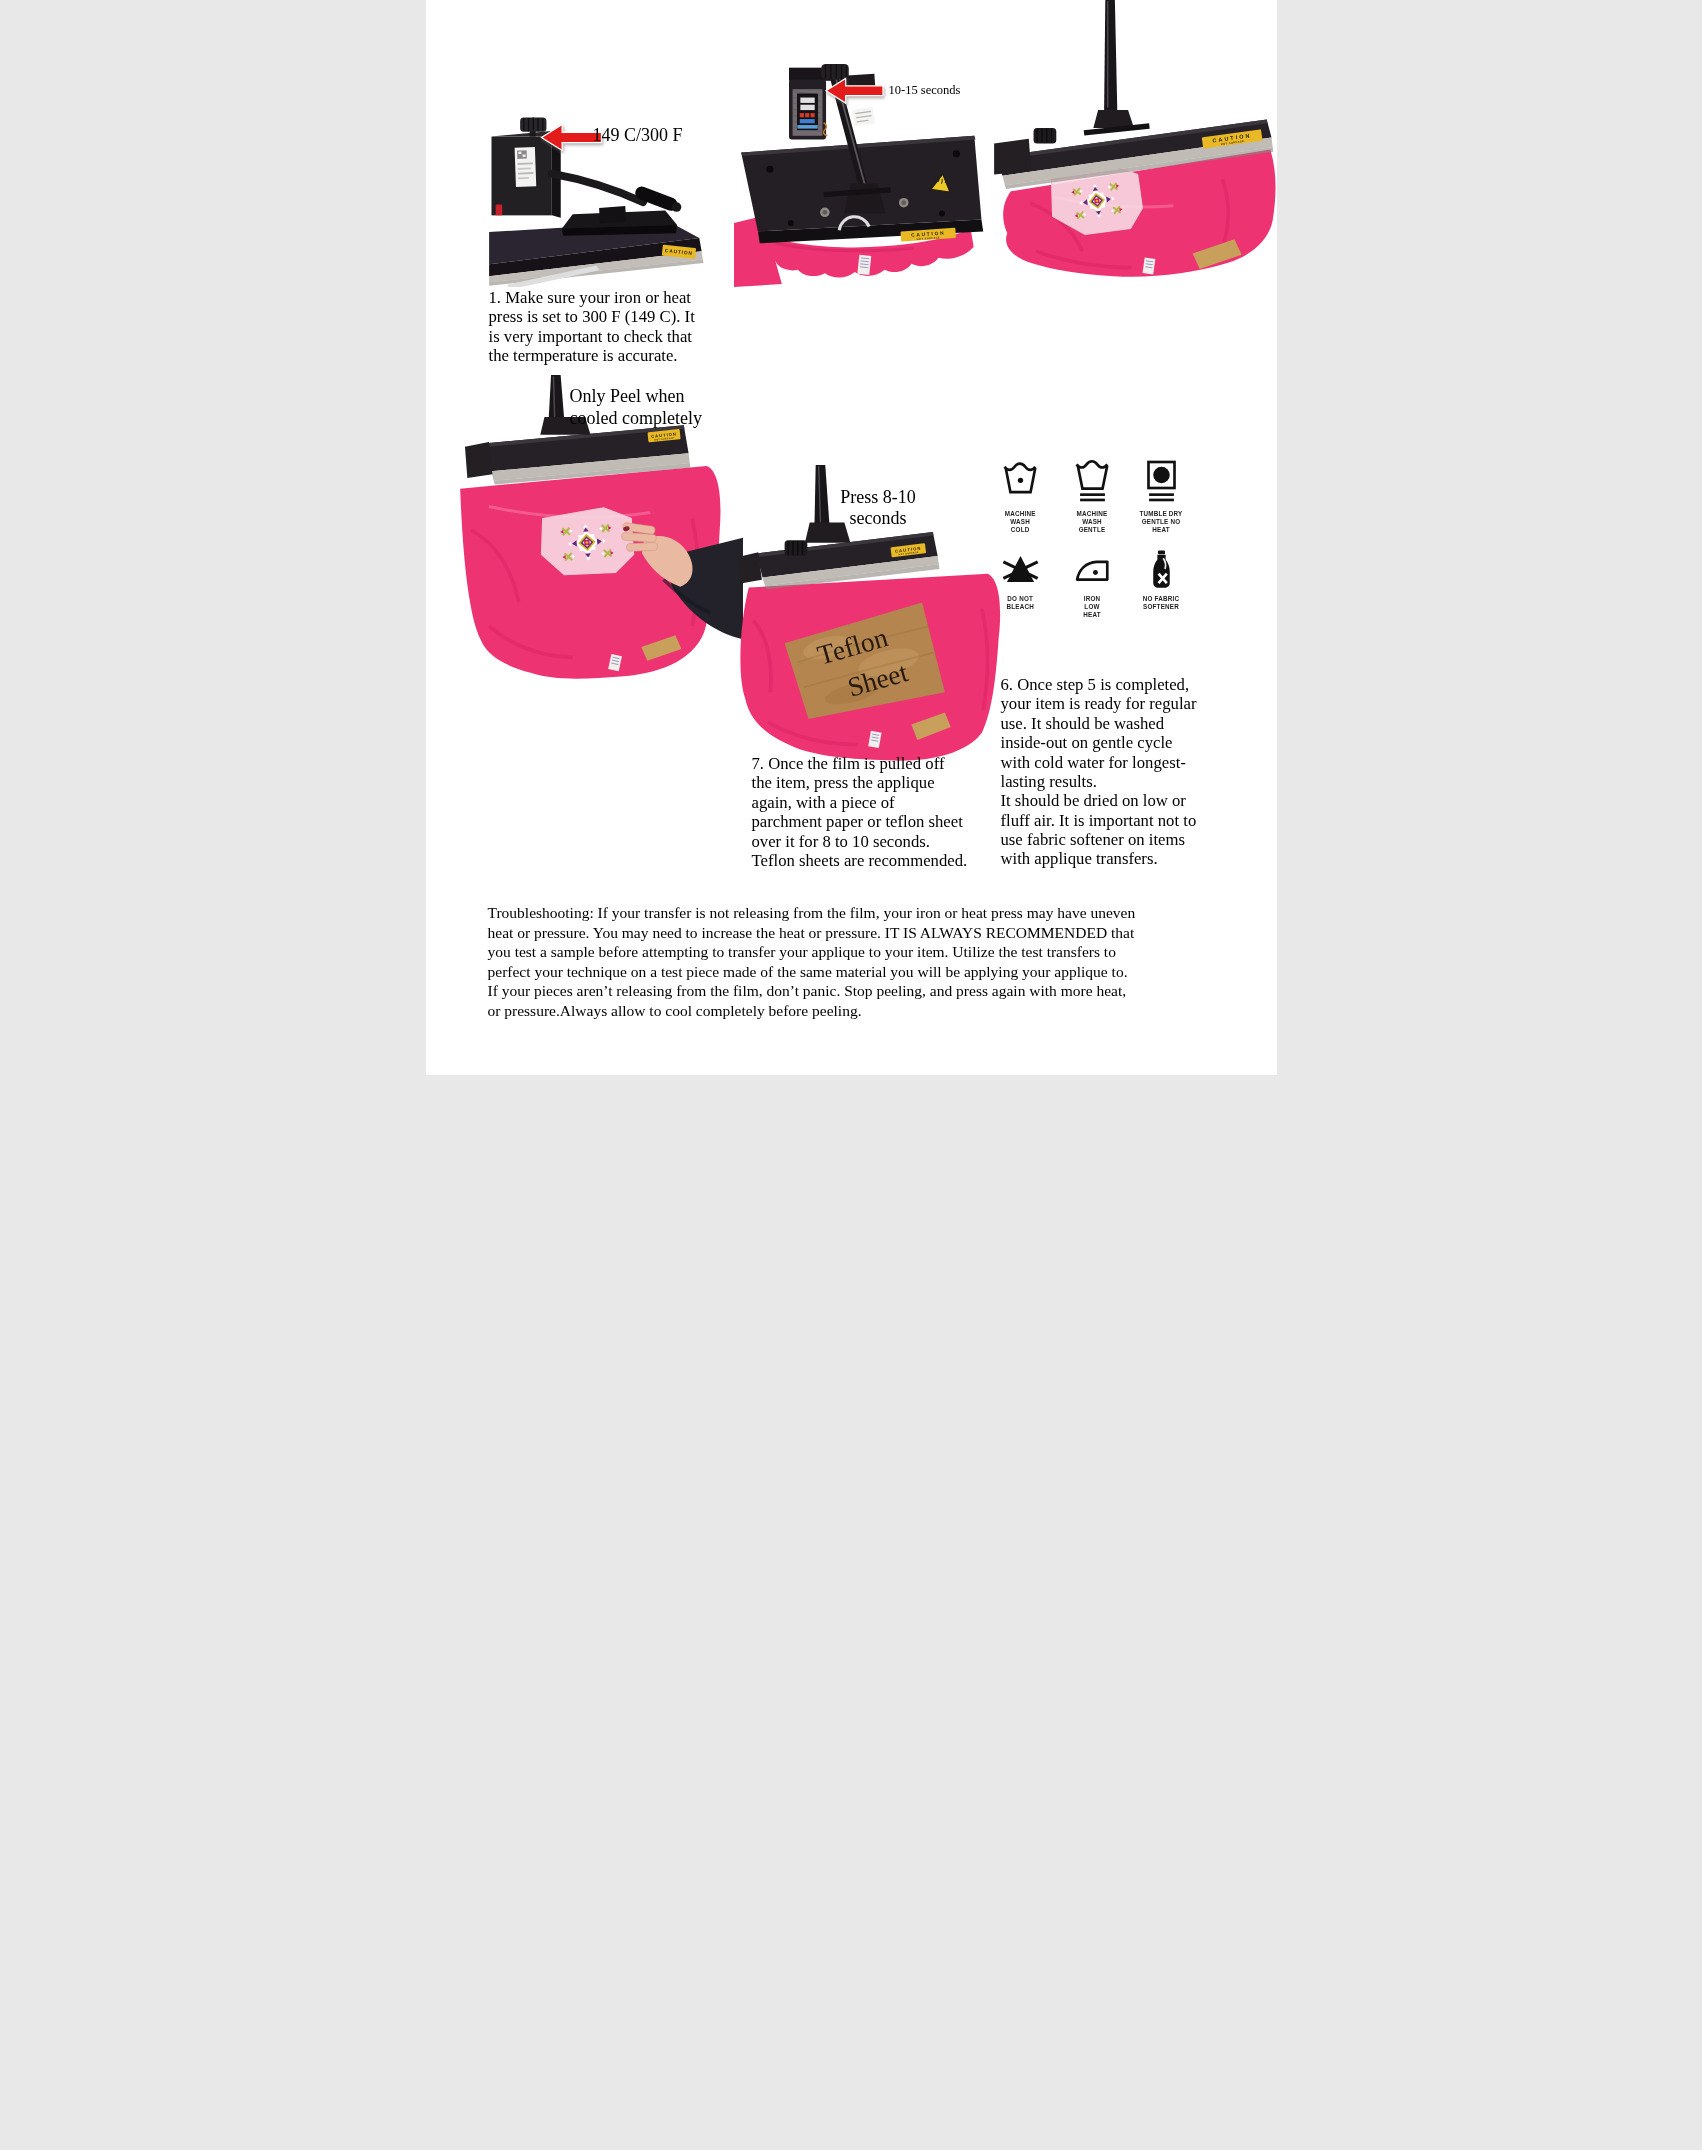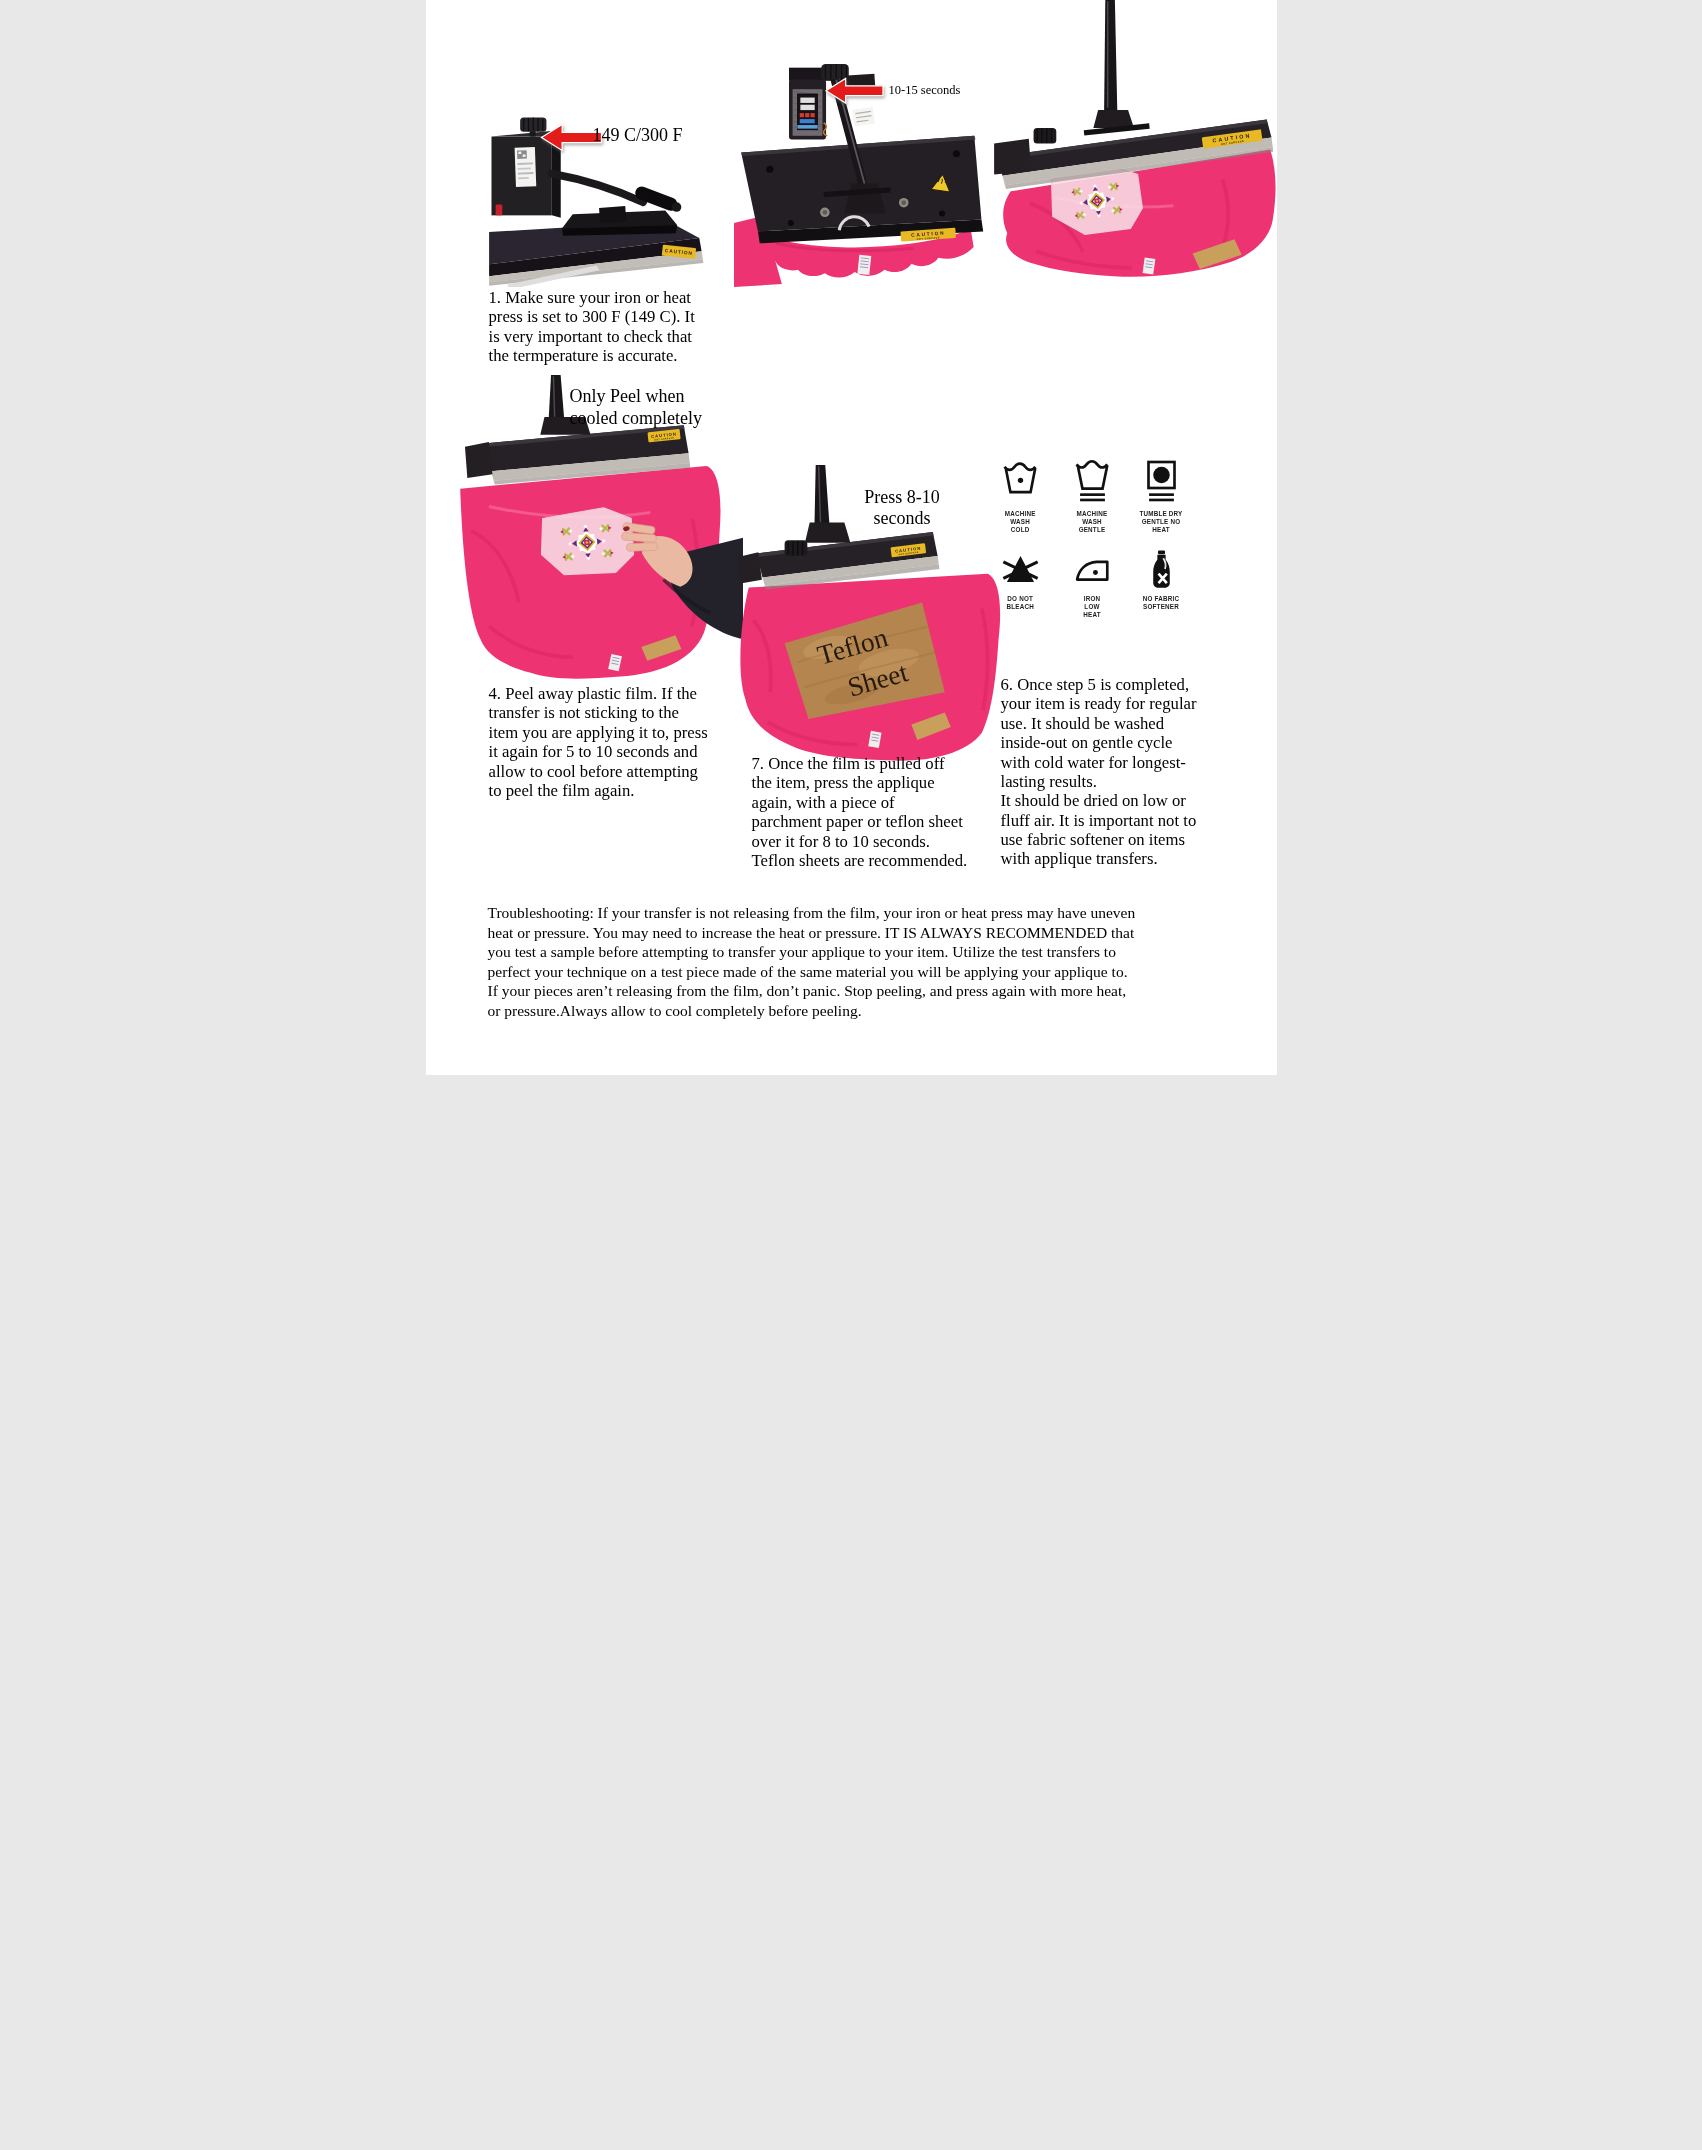--- a/index.html
+++ b/index.html
@@ -330,21 +330,21 @@
         <rect x="266" y="134" width="58" height="17" fill="#e8b825" rx="2"></rect>
         <text class="caution-txt" x="295" y="144" font-size="7" letter-spacing="1.8" text-anchor="middle" fill="#221d05">CAUTION</text>
         <text class="caution-txt" x="295" y="149" font-size="3.5" letter-spacing=".8" text-anchor="middle" fill="#221d05">HOT SURFACE</text>
       </g>
       <g>
         <polygon points="140,0 156,0 163,100 138,100" fill="#19161a"></polygon>
         <path d="M145,2 L148,96" stroke="#4c474c" stroke-width="2.5"></path>
         <polygon points="130,96 188,96 198,130 122,130" fill="#201c20"></polygon>
       </g>
     </svg>
-    <div class="abs annot annot-press" style="left:108px;top:21.5px;width:125px">Press 8-10
+    <div class="abs annot annot-press" style="left:84px;top:21.5px;width:125px">Press 8-10
 seconds</div>
   </figure>
 
   <div class="abs" style="left:559px;top:459px;width:251px;height:179px">
 
     <div class="care-cell" style="left:1.2px;top:0">
       <svg width="39" height="45" viewBox="0 0 66 76">
         <path d="M6,13 C11,20 18,20 23,13 C28,6 36,6 41,13 C46,20 53,20 58,13" fill="none" stroke="#111" stroke-width="4.5"></path>
         <path d="M8,15 L16,56 L50,56 L58,15" fill="none" stroke="#111" stroke-width="4.5"></path>
         <circle cx="33" cy="36" r="4.5" fill="#111"></circle>
@@ -402,26 +402,20 @@
         <rect x="27" y="1" width="12" height="6" rx="2" fill="#111"></rect>
         <path d="M26,8 h14 v8 c5,7 7,13 7,21 L47,56 c0,5 -4,8 -9,8 L28,64 c-5,0 -9,-3 -9,-8 L19,37 c0,-8 2,-14 7,-21 Z" fill="#111"></path>
         <path d="M36,14 q6,9 3,18" stroke="#fff" stroke-width="3" fill="none" opacity=".9"></path>
         <path d="M28,40 L42,56 M42,40 L28,56" stroke="#fff" stroke-width="4.5"></path>
       </svg>
       <div class="care-label">NO FABRIC
 SOFTENER</div>
     </div>
   </div>
 
-  <div class="abs step" style="left:63px;top:684px;width:269px">4. Peel away plastic film. If the
-transfer is not sticking to the
-item you are applying it to, press
- it again for 5 to 10 seconds and
-allow to cool before attempting
-to peel the film again.</div>
   <div class="abs step" style="left:326px;top:754px;width:263px">7. Once the film is pulled off
 the item, press the applique
 again, with a piece of
 parchment paper or teflon sheet
 over it for 8 to 10 seconds.
 Teflon sheets are recommended.</div>
   <div class="abs step" style="left:575px;top:675px;width:251px">6. Once step 5 is completed,
 your item is ready for regular
 use. It should be washed
 inside-out on gentle cycle

